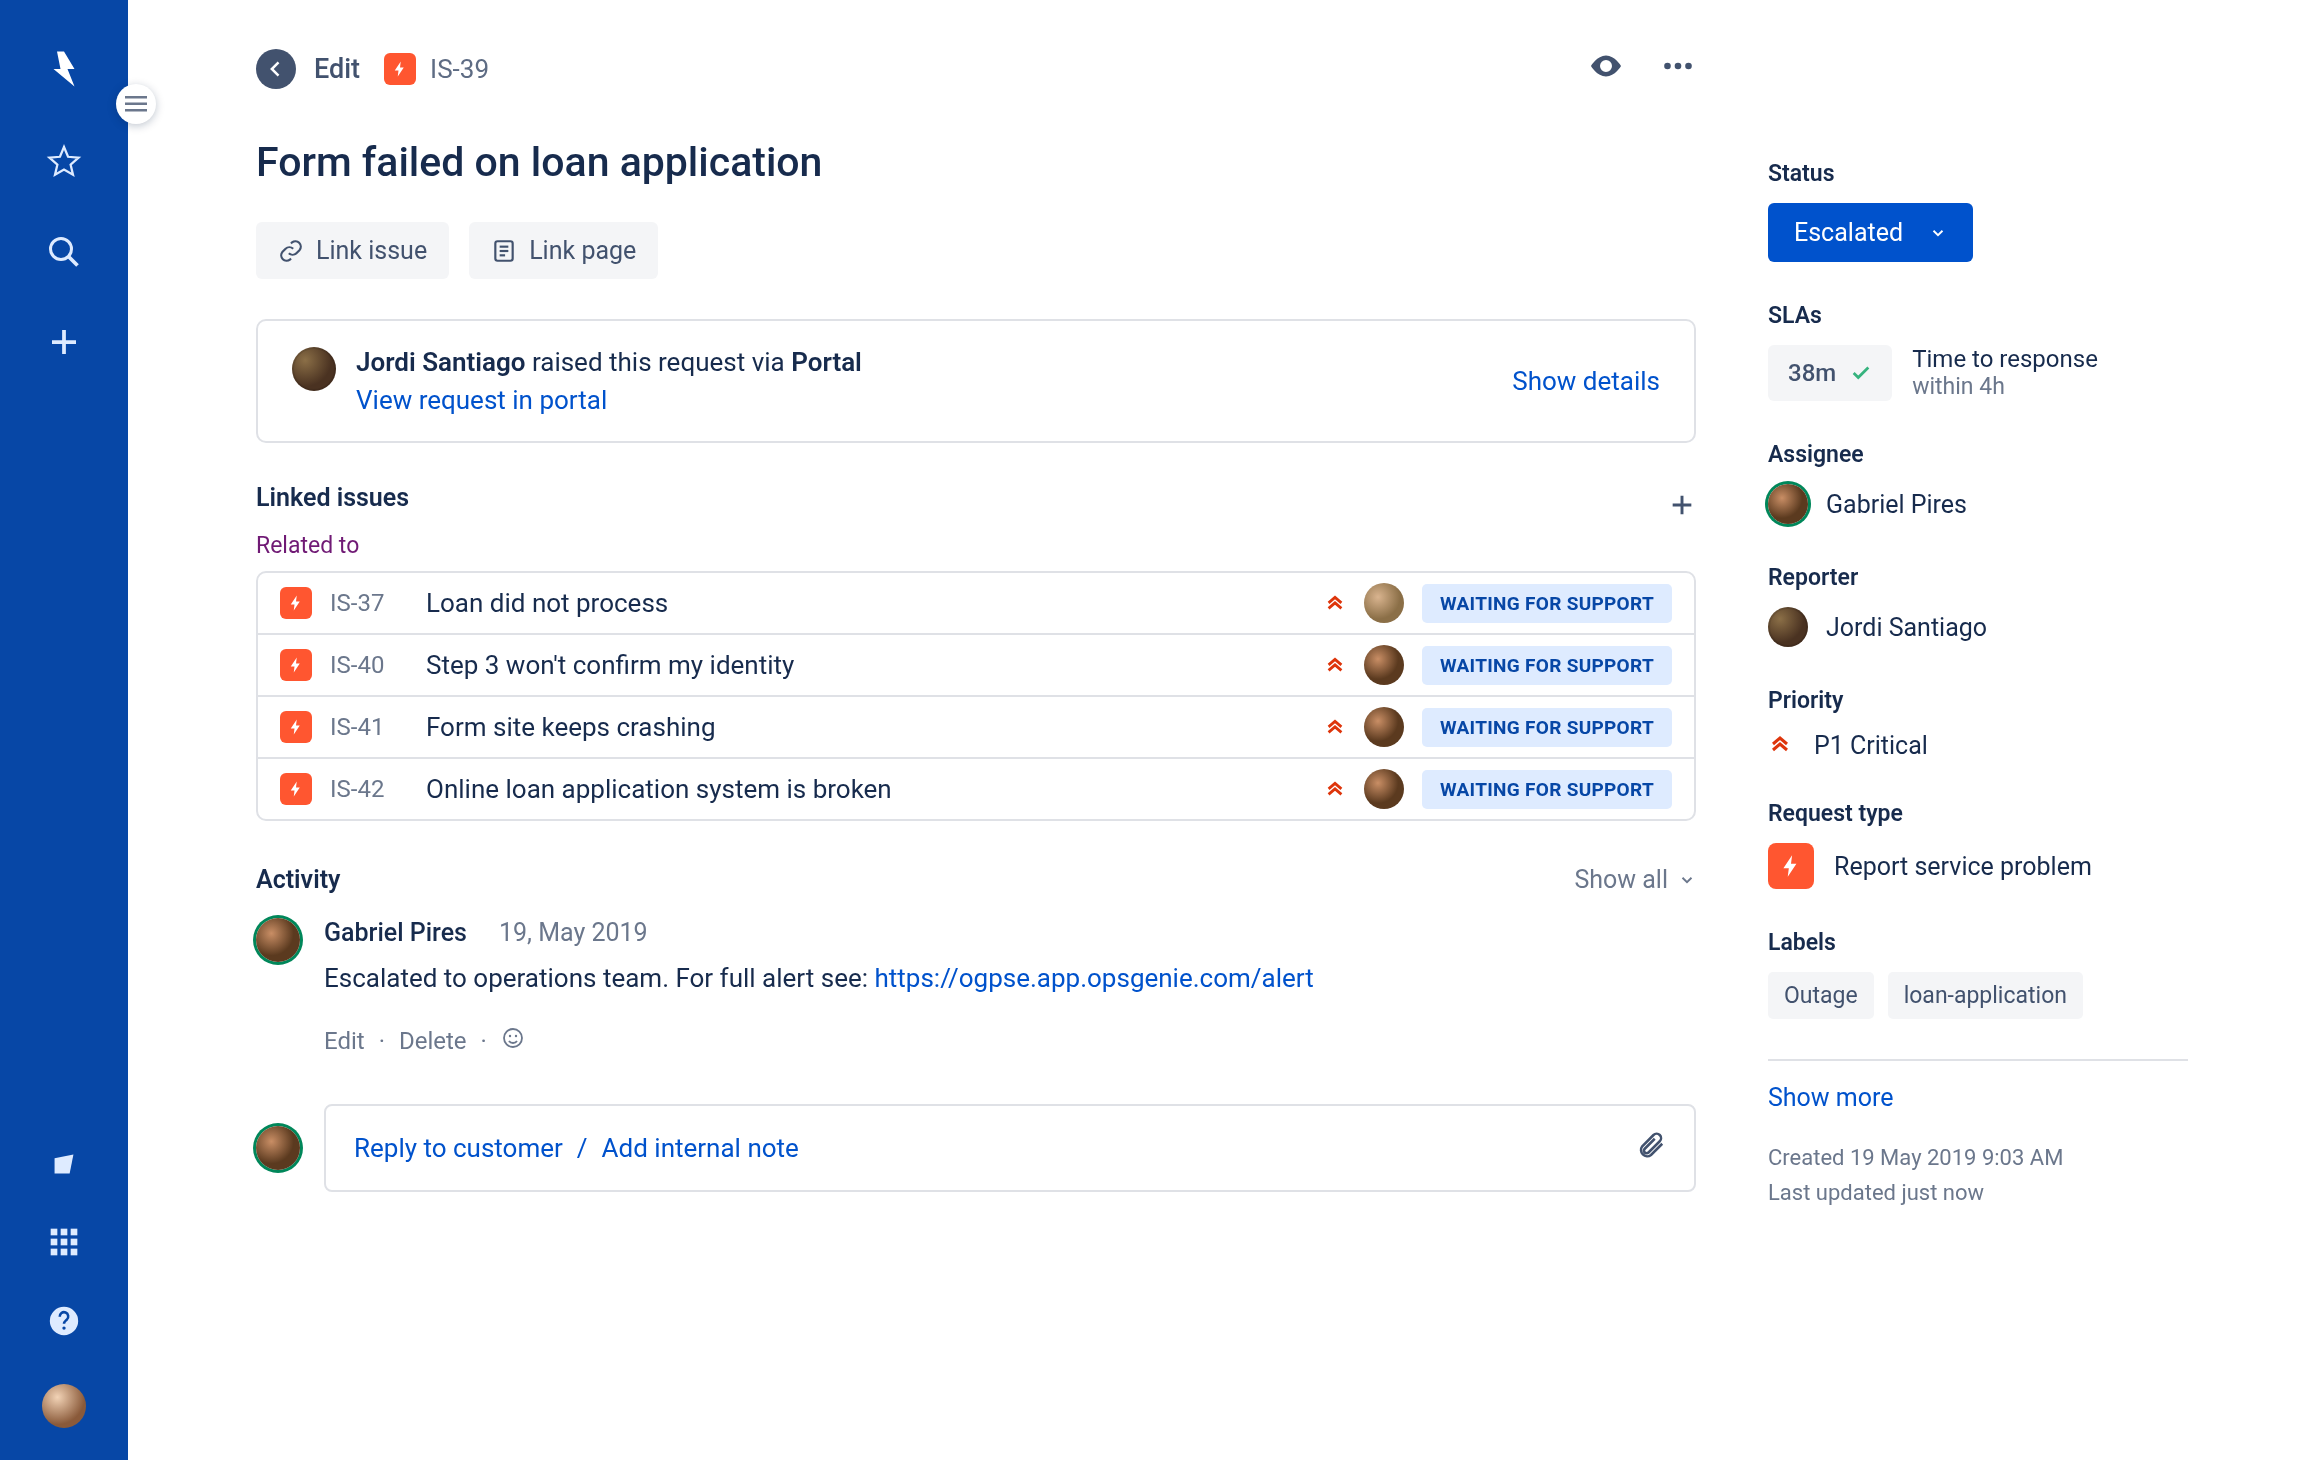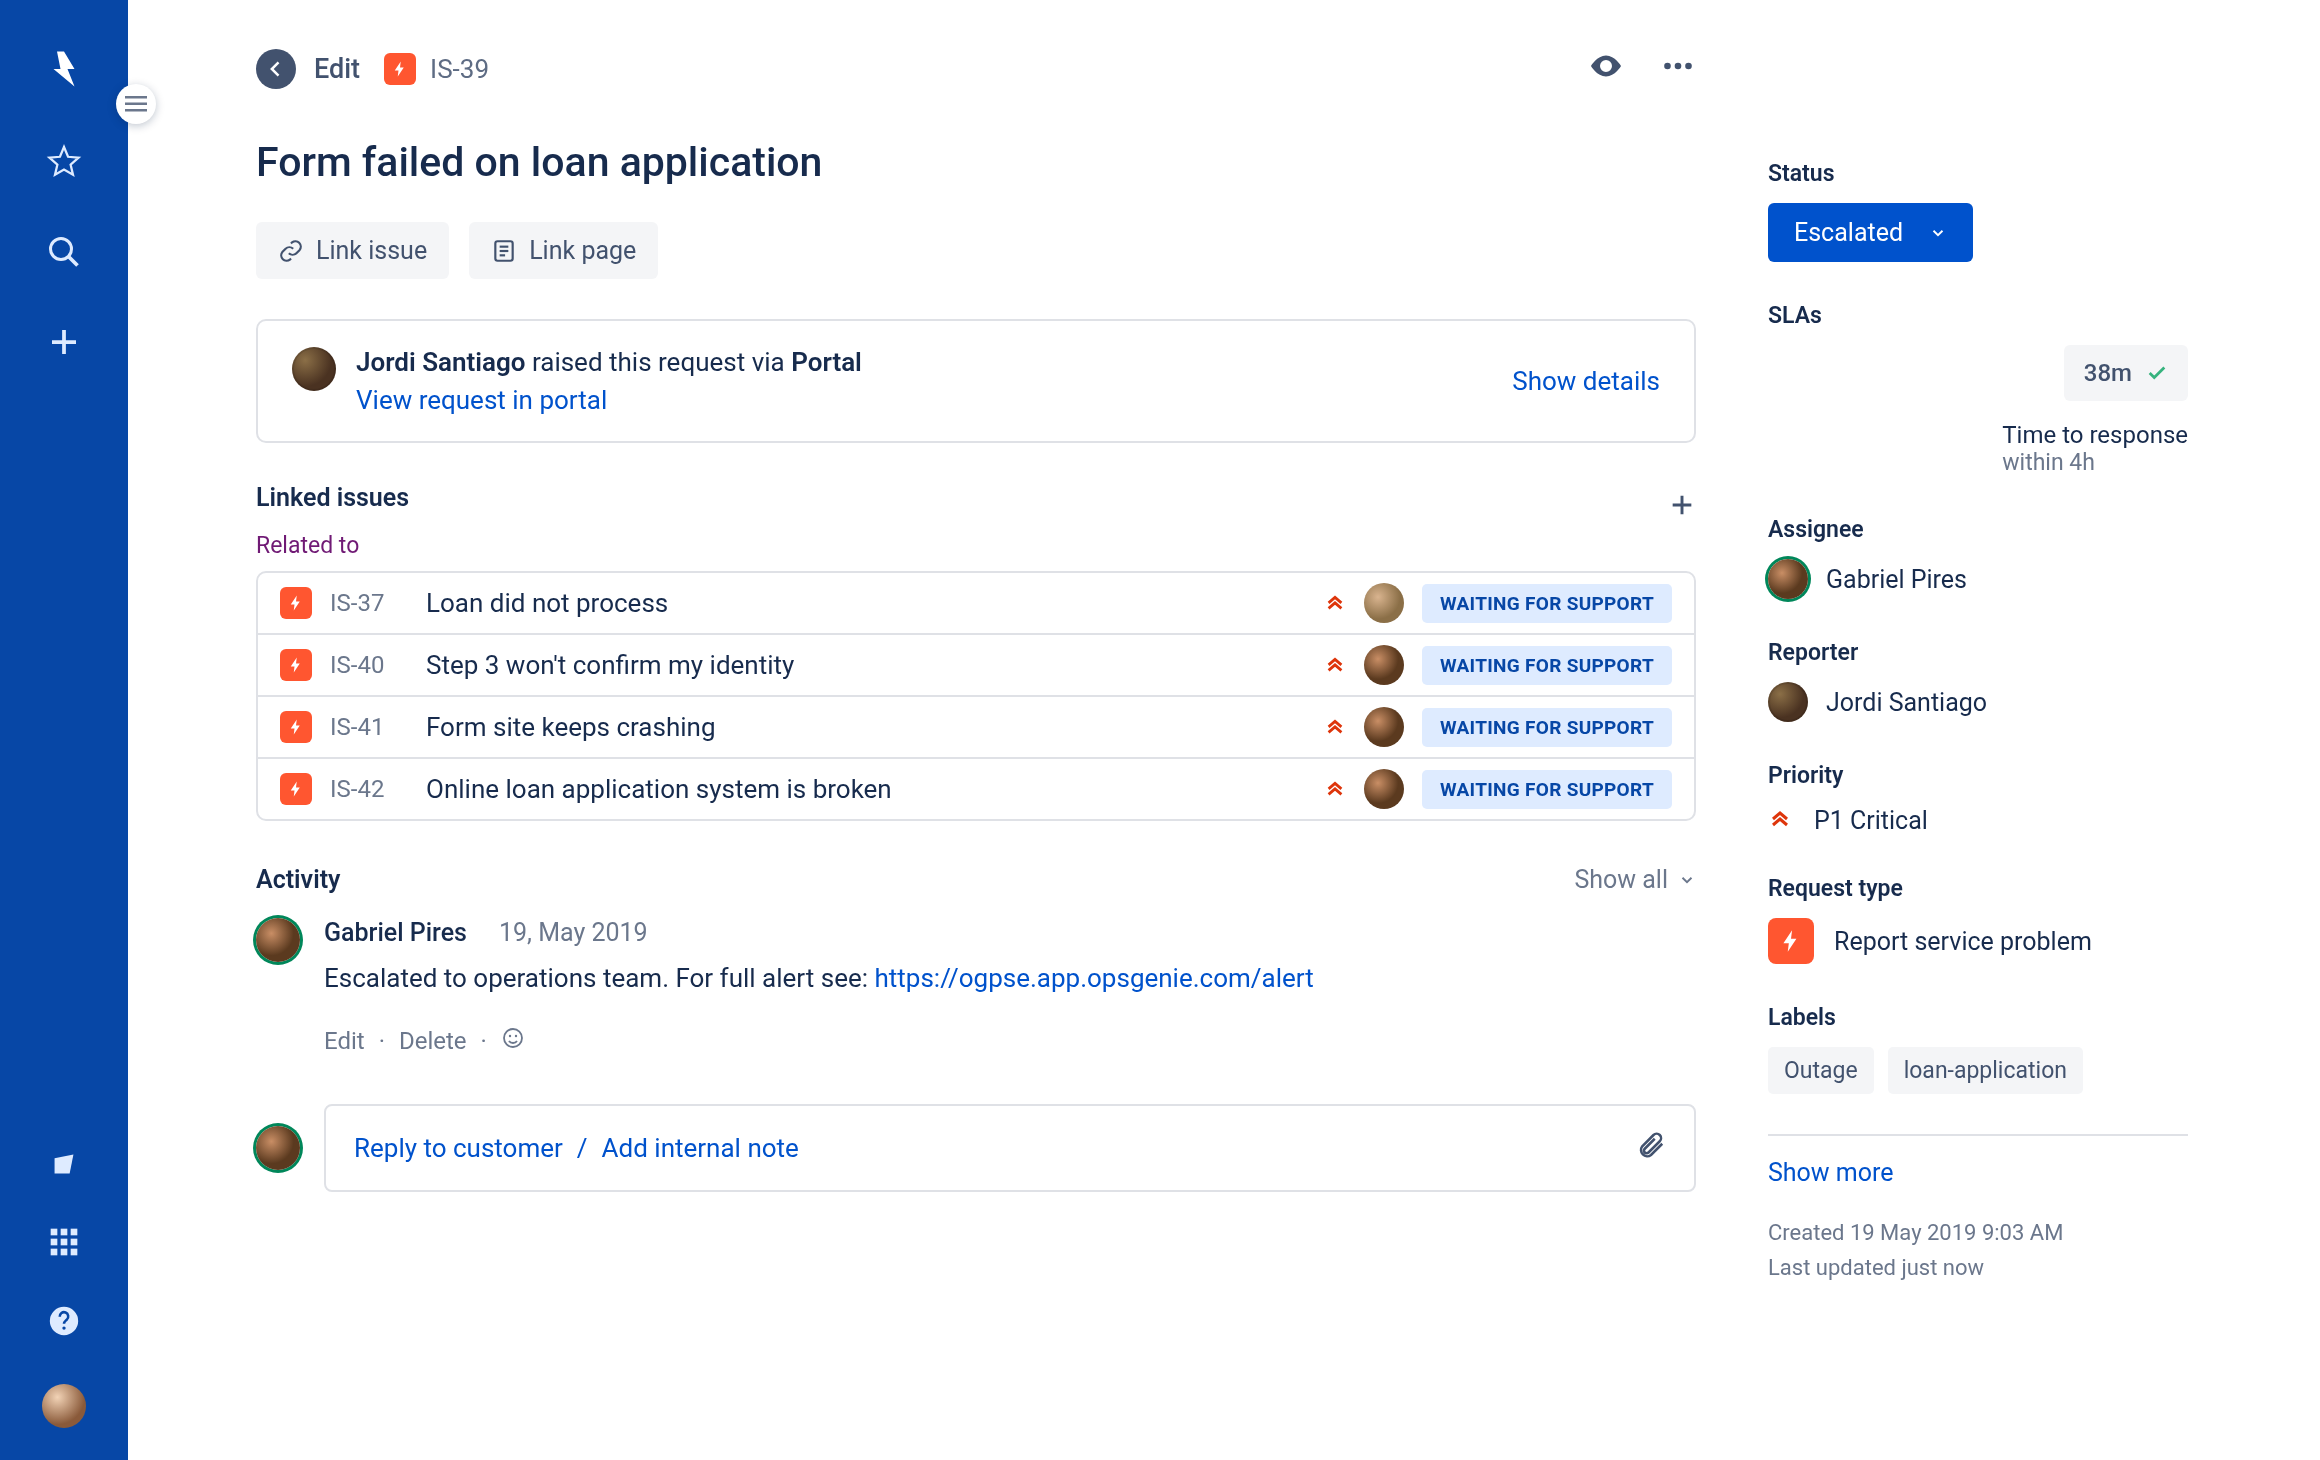--- a/index.html
+++ b/index.html
@@ -85,21 +85,21 @@
 .comment .author { font-size:25px; color:#172B4D; font-weight:500;}
 .comment .date { color:#6B778C; font-size:25px;}
 .comment .text { font-size:26px; line-height:1.5;}
 .comment .actions { margin-top: 28px; color:#6B778C; font-size:24px; display:flex; align-items:center; gap:14px;}
 .reply-row { display:flex; gap:24px; align-items:center;}
 .reply-box { flex:1; border:2px solid #DFE1E6; border-radius:8px; padding: 24px 28px; display:flex; align-items:center; font-size:26px;}
 .reply-box .attach { margin-left:auto; color:#42526E;}
 .side-panel .group { margin-bottom: 40px;}
 .side-panel .label { font-size:23px; font-weight:600; color:#172B4D; margin-bottom:16px;}
 .status-btn { background:#0052CC; color:#fff; padding: 15px 26px; border-radius:6px; display:inline-flex; align-items:center; gap:26px; font-size:25px;}
-.sla-row { display:flex; align-items:flex-end; gap:20px;flex-direction:column;}
+.sla-row { display:flex; align-items:flex-start; gap:20px;}
 .sla-badge { background:#F4F5F7; border-radius:6px; padding:14px 20px; display:flex; align-items:center; gap:14px; font-size:24px; color:#42526E; font-weight:500;}
 .sla-badge svg{fill:none; stroke:#36B37E; stroke-width:3;}
 .sla-text {}
 .sla-text .line2{color:#6B778C; font-size:23px;}
 .person-row{display:flex; align-items:center; gap:18px; font-size:25px;}
 .priority-row{display:flex; align-items:center; gap:22px; font-size:25px;}
 .request-type-row{display:flex; align-items:center; gap:20px; font-size:25px;}
 .labels-row{display:flex; gap:14px;}
 .label-chip{background:#F4F5F7; color:#42526E; padding:10px 16px; border-radius:5px; font-size:23px;}
 .divider{height:2px; background:#DFE1E6; margin: 32px 0 22px;}

